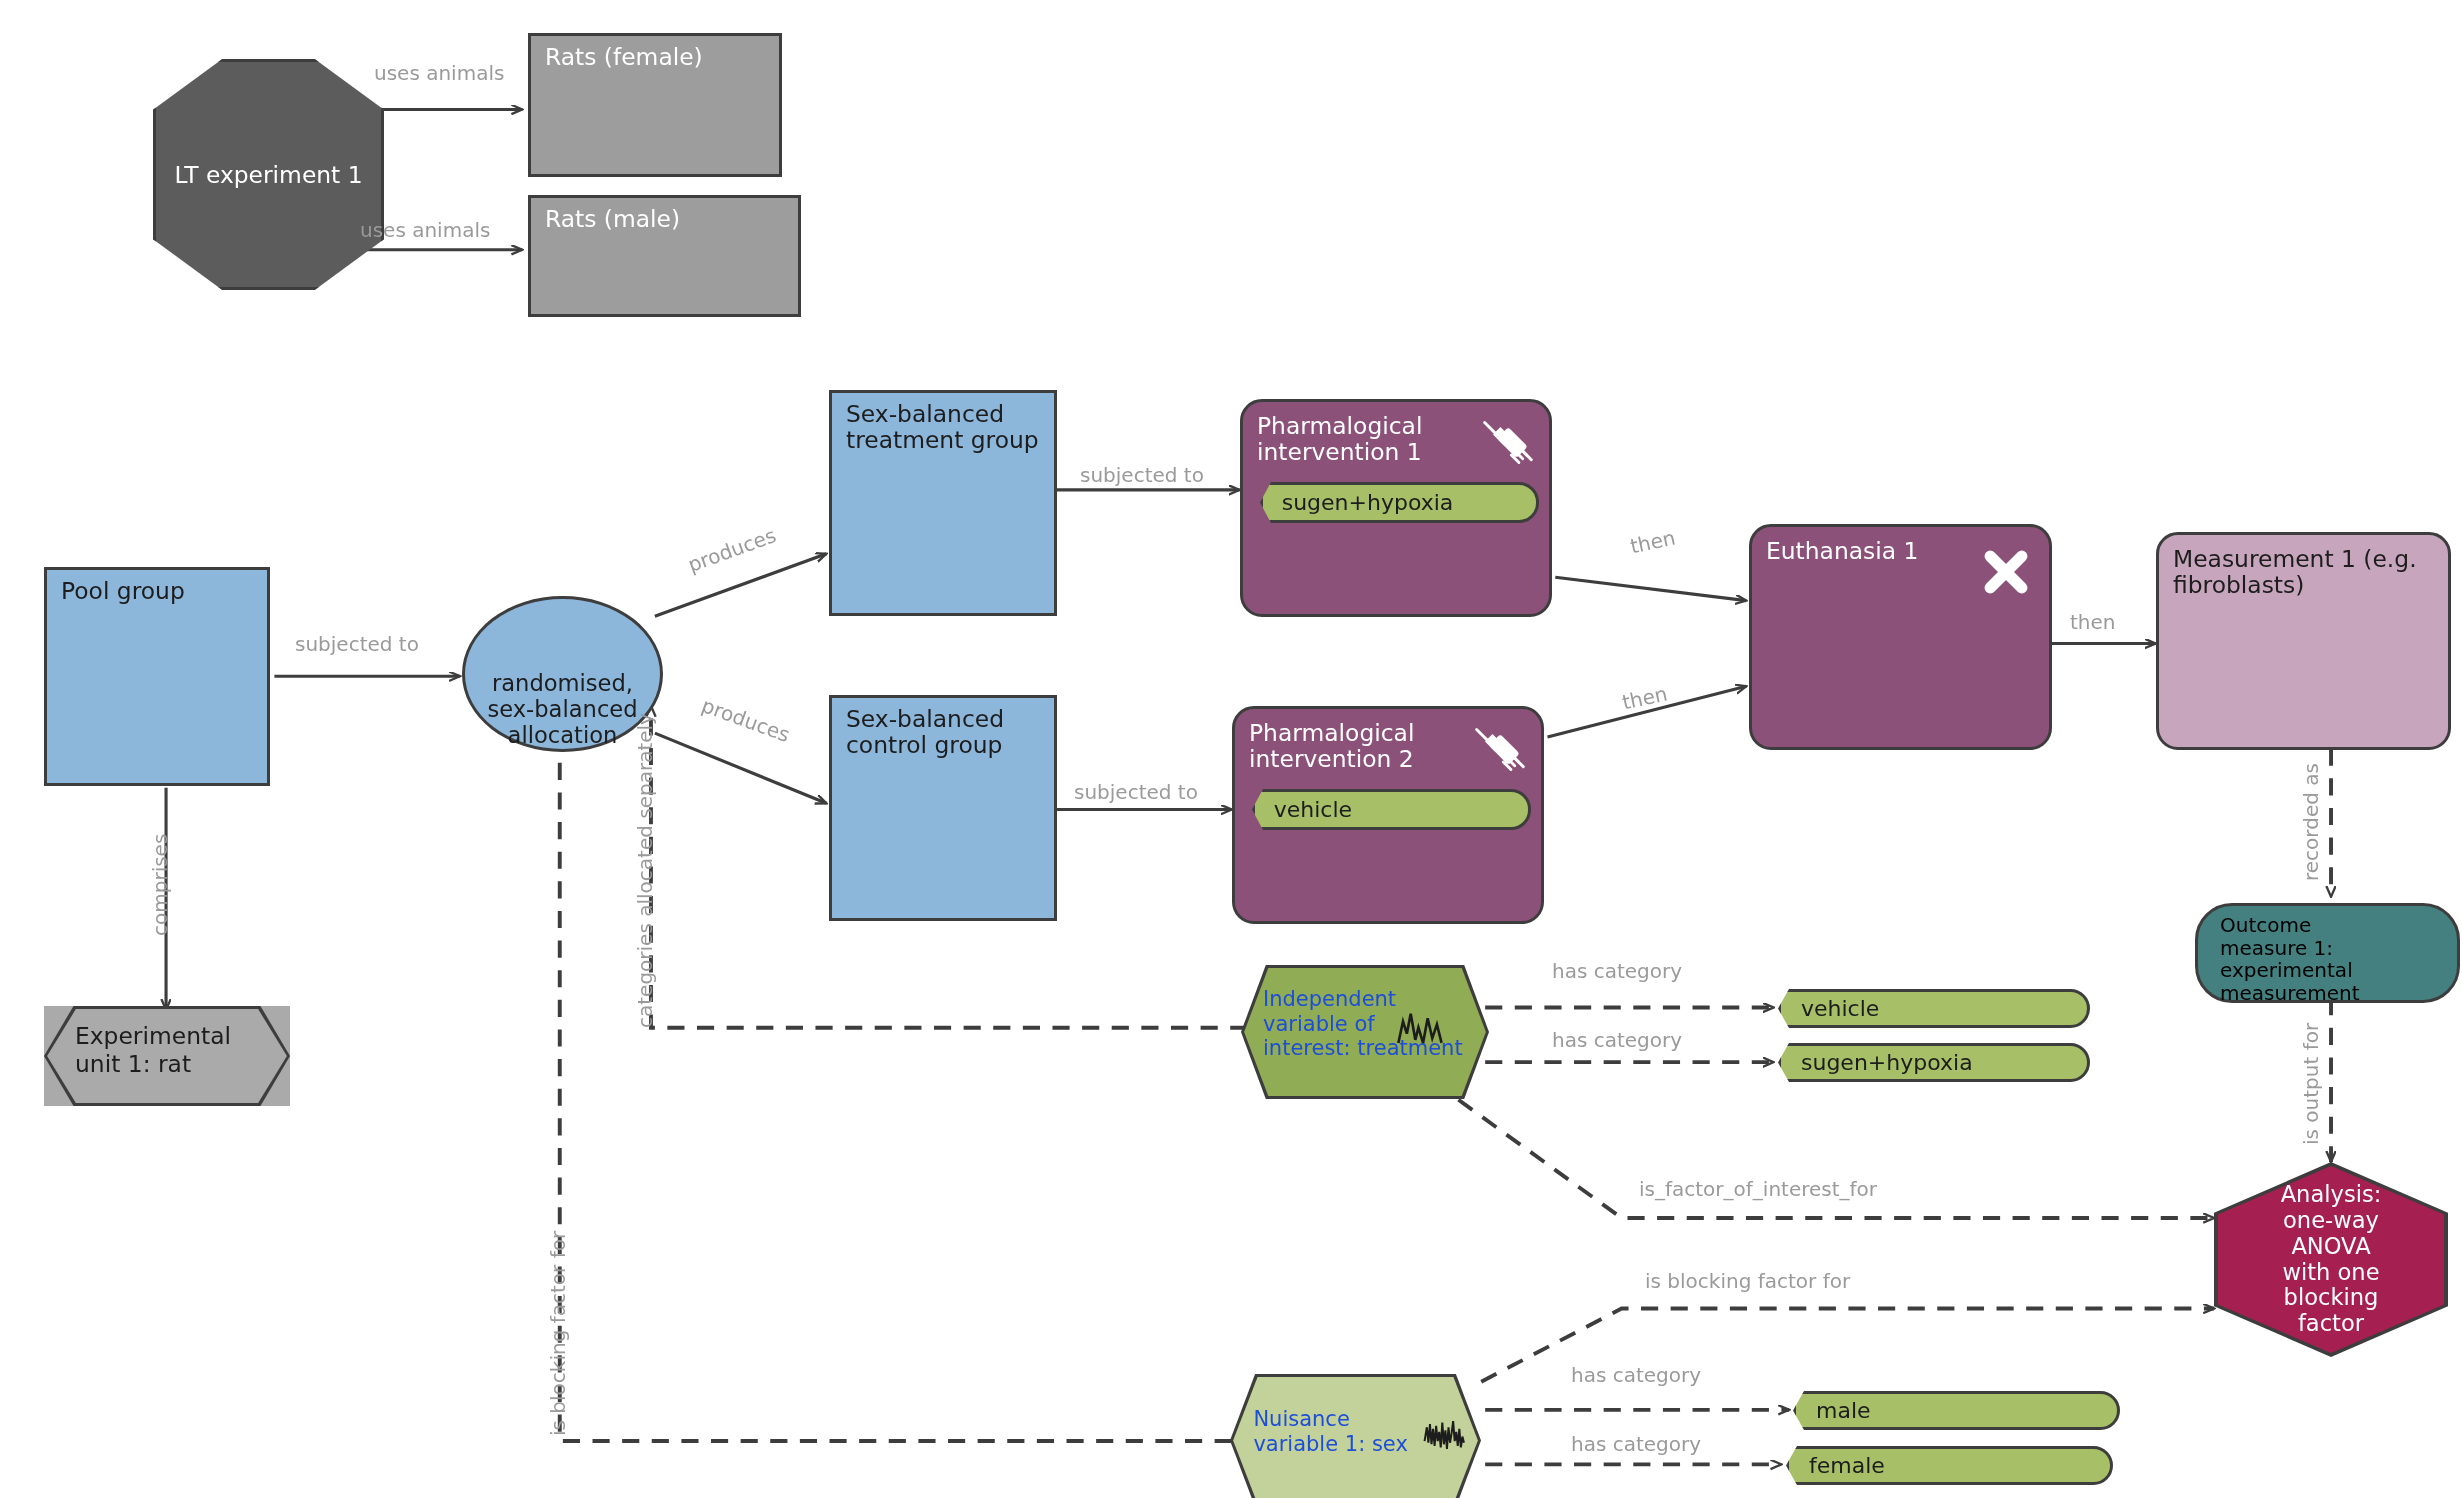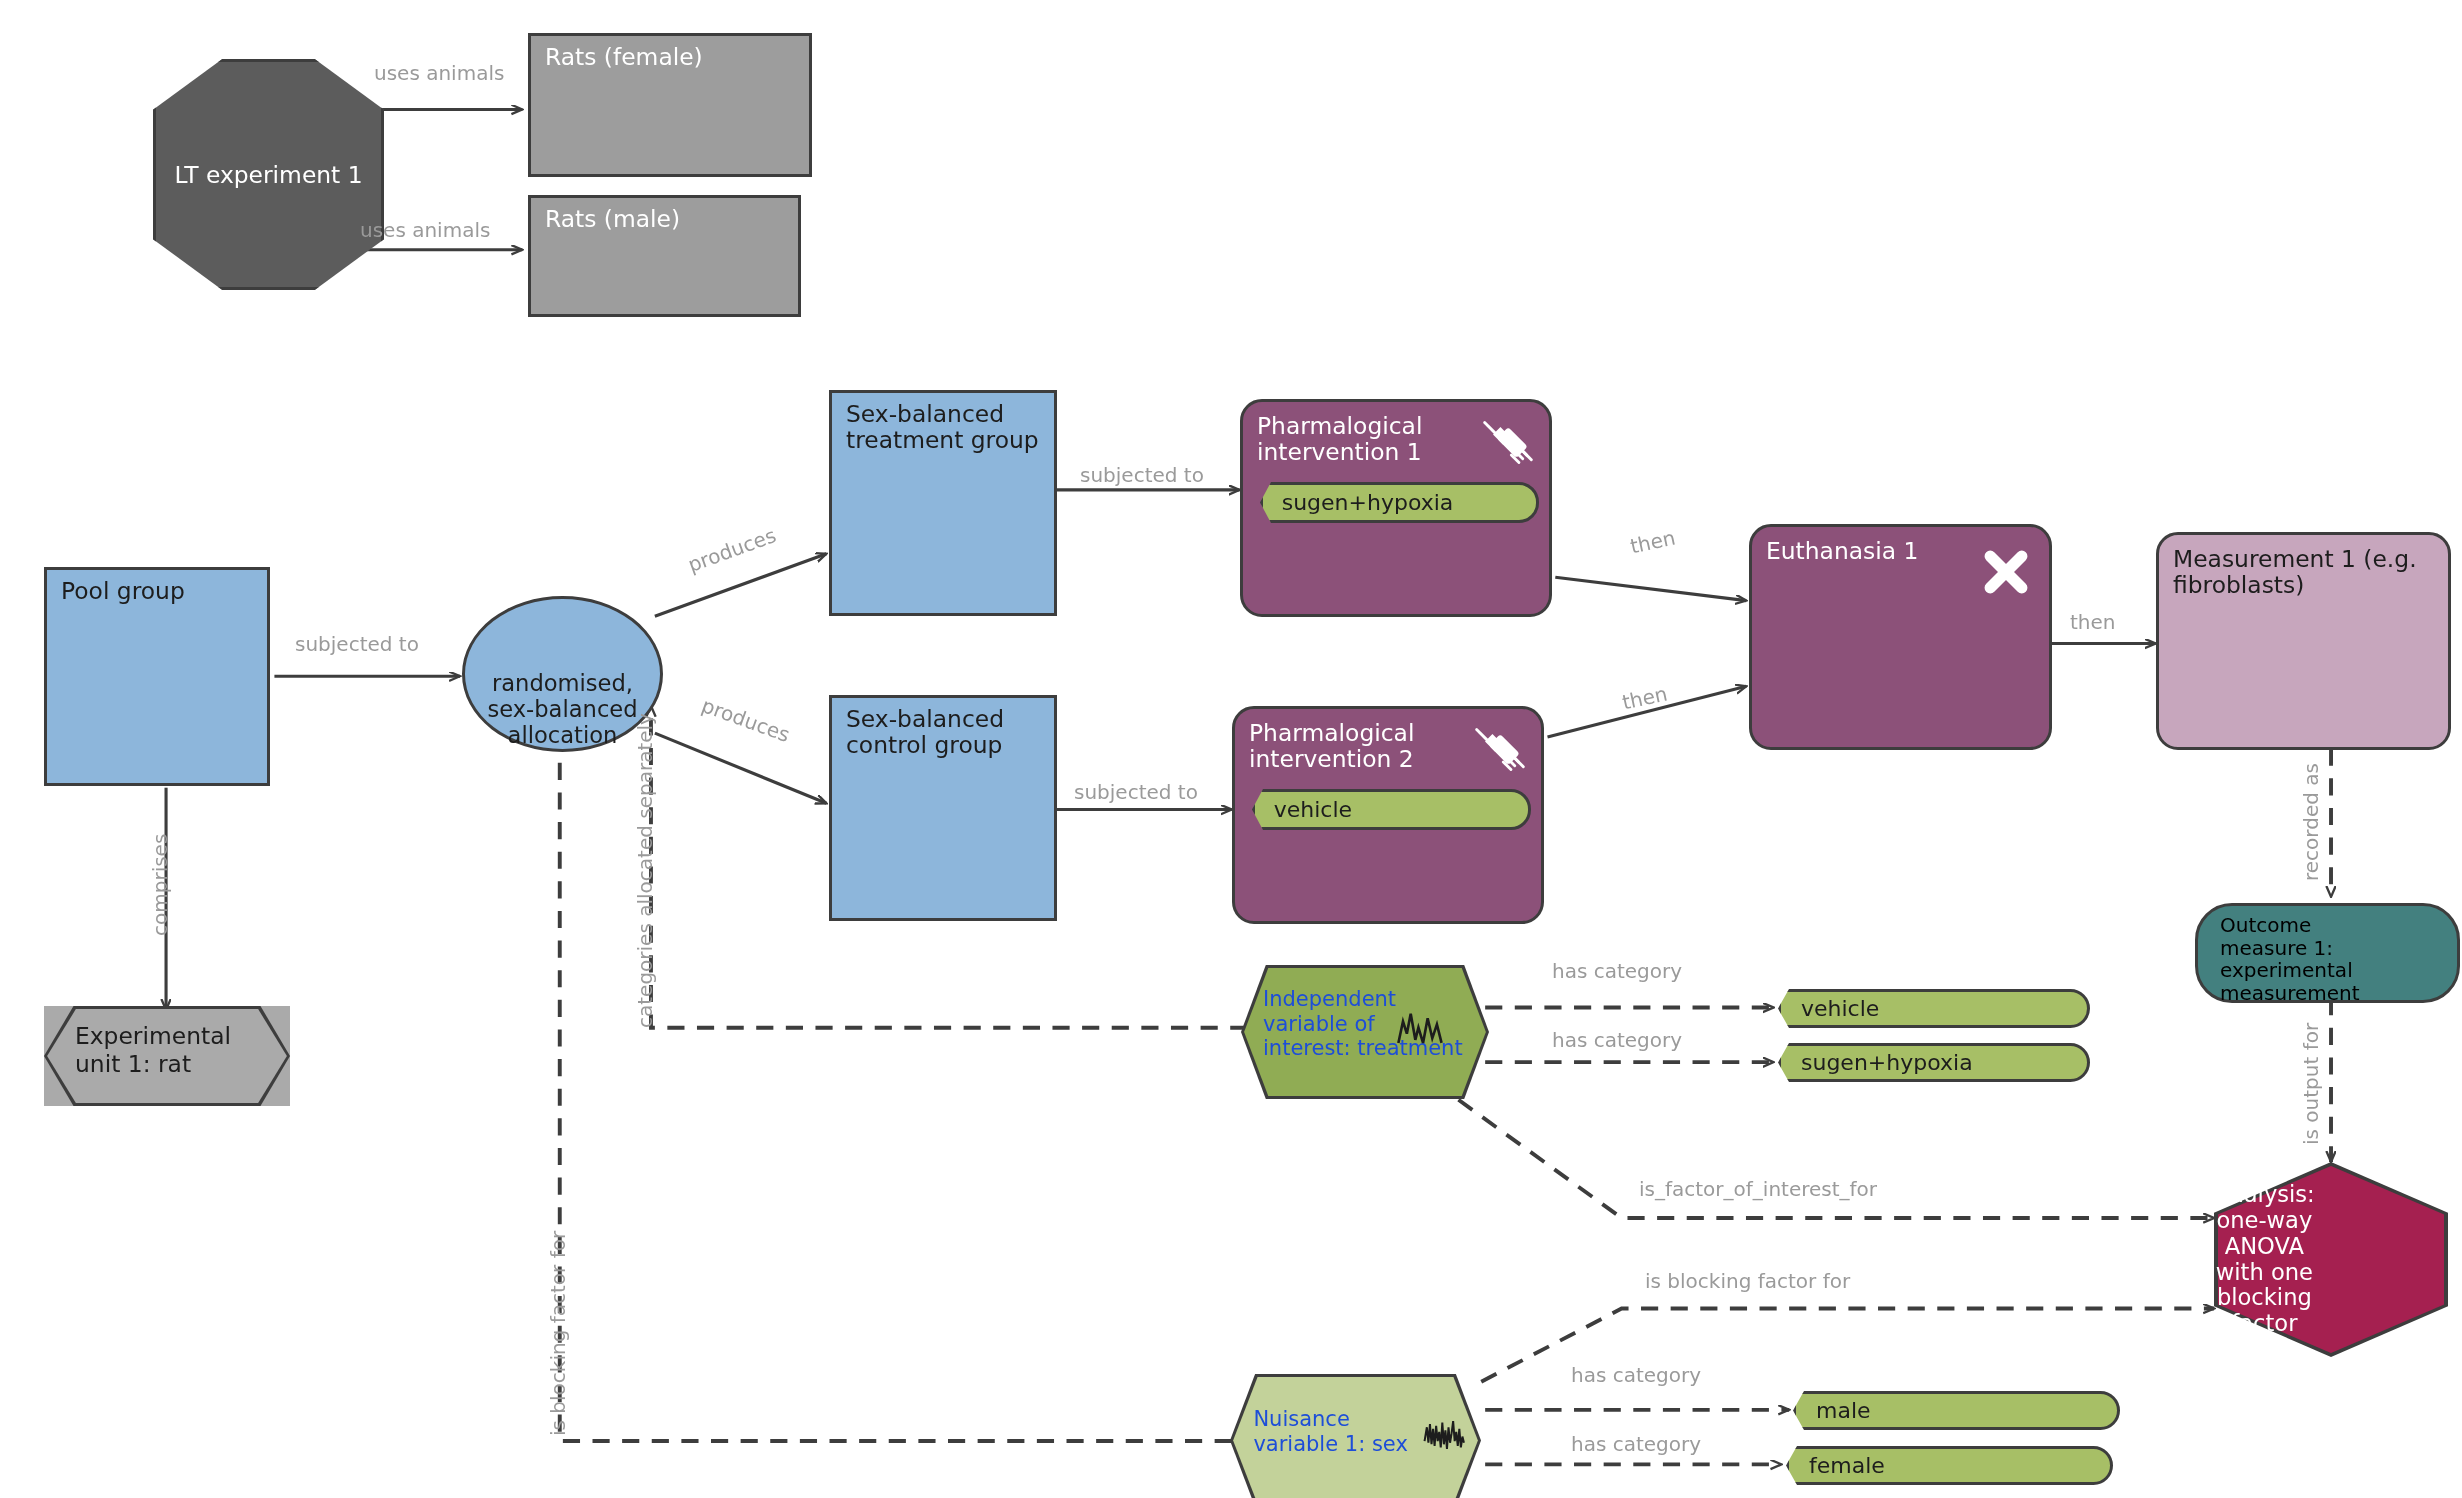--- a/index.html
+++ b/index.html
@@ -72,21 +72,21 @@
   
   .stadium{background:#43807f;border:3.9px solid #3d3d3d;border-radius:37px;}
   .stadium .boxtext{color:#000000;left:20px;top:11px;}
 
   
   .anahex{position:absolute;}
   .anahex .inner{position:absolute;inset:0;background:#3d3d3d;
      clip-path:polygon(50% 0%,100% 26%,100% 74%,50% 100%,0% 74%,0% 26%);}
   .anahex .inner2{position:absolute;left:3.9px;top:3.9px;right:3.9px;bottom:3.9px;background:#a52050;
      clip-path:polygon(50% 0%,100% 26%,100% 74%,50% 100%,0% 74%,0% 26%);}
-  .anahex .ctr{position:absolute;inset:0;display:flex;align-items:center;
+  .anahex .ctr{position:absolute;inset:0;display:flex;align-items:center;justify-content:center;
      text-align:center;color:#ffffff;font-size:22.6px;line-height:1.14;}
 
   .icon{position:absolute;}
   .rot90{transform-origin:0 0;}
 </style>
 </head>
 <body>
 
 <div id="canvas">
 
@@ -137,21 +137,21 @@
       <path d="M1600,1318 L835,1318 L835,905"></path>
 
       <path d="M1580,1848 L718,1848 L718,905"></path>
     </g>
   </svg>
 
   <div class="node octagon" style="left:153px;top:59px;width:231px;height:231px;">
     <span>LT experiment 1</span>
   </div>
 
-  <div class="node rectbox grey" style="left:528px;top:33px;width:284px;height:144px;">
+  <div class="node rectbox grey" style="left:528px;top:33px;width:254px;height:144px;">
     <div class="boxtext">Rats (female)</div>
   </div>
 
   <div class="node rectbox grey" style="left:528px;top:195px;width:273px;height:122px;">
     <div class="boxtext">Rats (male)</div>
   </div>
 
   <div class="node rectbox blue" style="left:44px;top:567px;width:226px;height:219px;">
     <div class="boxtext">Pool group</div>
   </div>

